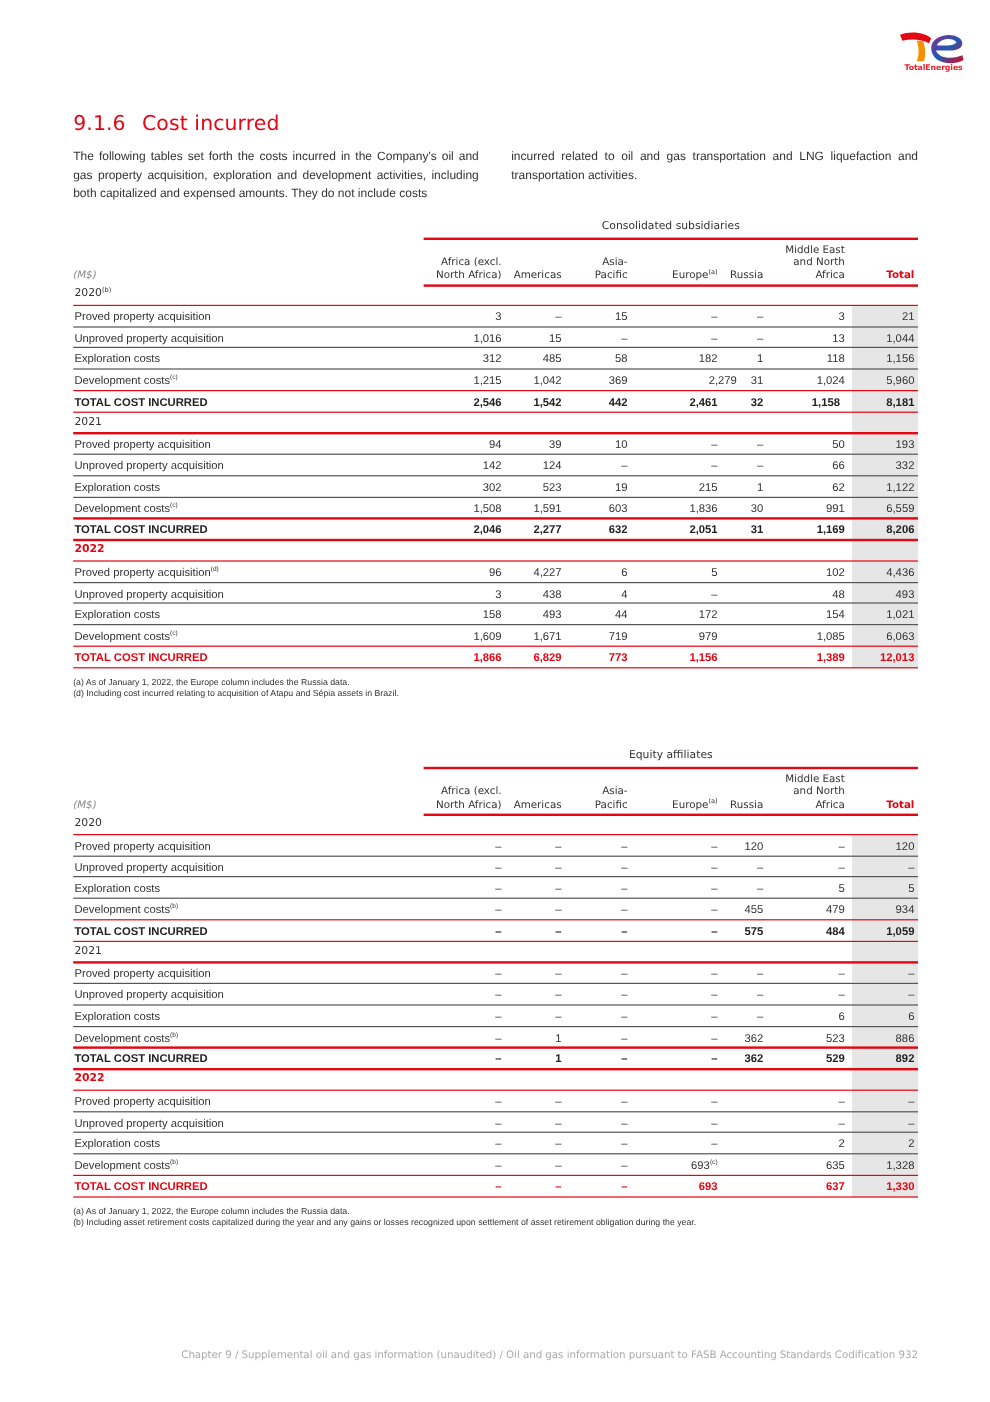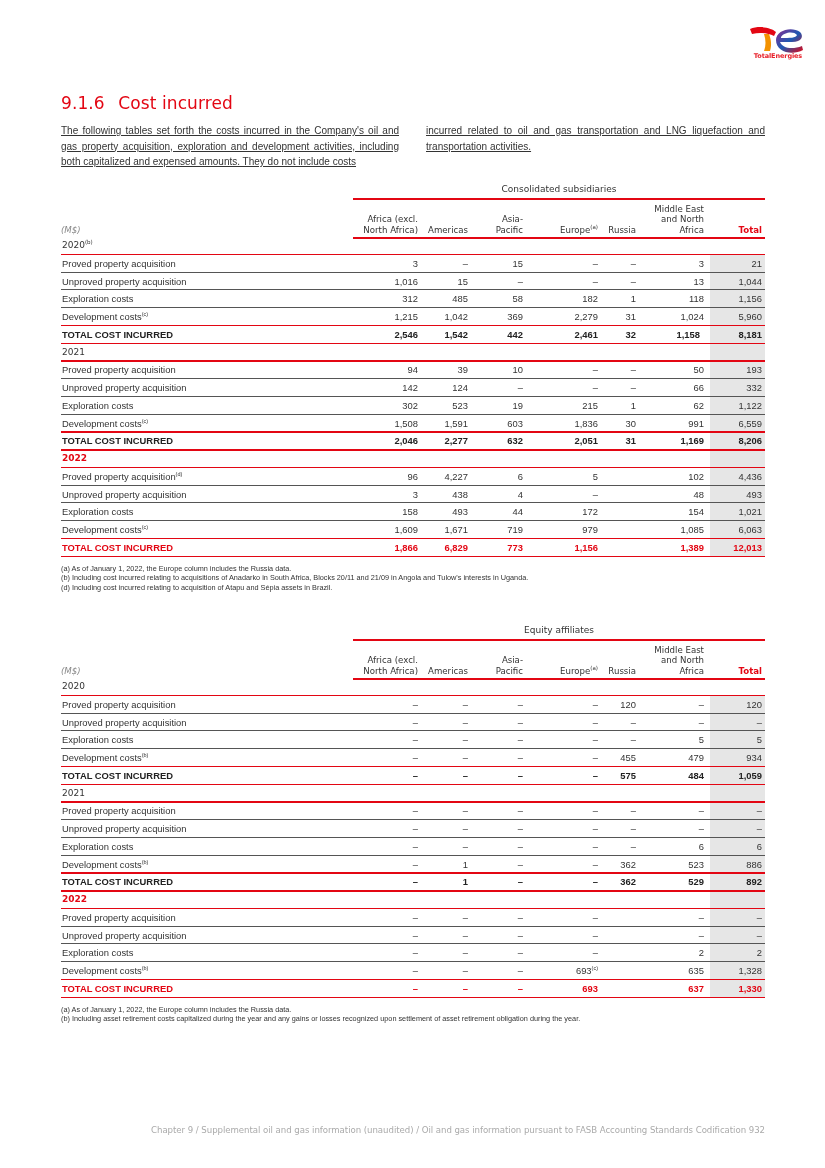--- a/index.html
+++ b/index.html
@@ -5,21 +5,21 @@
   * { box-sizing: border-box; margin: 0; padding: 0; }
   html, body { width: 825px; height: 1168px; background: #ffffff; }
   body { position: relative; font-family: "Liberation Sans", sans-serif; color: #333; overflow: hidden; }
 
   .logo { position: absolute; left: 746px; top: 20px; width: 62px; height: 44px; }
   .logo-text { position: absolute; left: 746px; top: 52px; width: 64px; text-align: center; font-family: "DejaVu Sans", sans-serif; font-weight: bold; font-size: 6.5px; color: #e8202a; letter-spacing: -0.1px; }
 
   .section-title { position: absolute; left: 61px; top: 93px; font-family: "DejaVu Sans", sans-serif; font-size: 17px; color: #e30613; font-weight: normal; letter-spacing: 0.1px; }
   .section-title .num { margin-right: 8px; }
 
-  .intro { position: absolute; top: 123px; font-size: 10px; line-height: 15.5px; color: #333; text-align: justify; text-decoration: underline; }
+  .intro { position: absolute; top: 123px; font-size: 10px; line-height: 15.5px; color: #333; text-align: justify; }
   .intro.left { left: 61px; width: 338px; }
   .intro.right { left: 426px; width: 339px; }
 
   .tbl { position: absolute; left: 61px; width: 704px; }
   .tbl .group-label { position: absolute; left: 292px; width: 412px; text-align: center; font-family: "DejaVu Sans", sans-serif; font-size: 9px; color: #333; }
   .tbl .group-line { position: absolute; left: 292px; width: 412px; height: 1.5px; background: #e30613; }
 
   .hdr { position: absolute; left: 0; width: 704px; }
   .hdr .col { position: absolute; bottom: 0; font-family: "DejaVu Sans", sans-serif; font-size: 8.6px; line-height: 10.5px; color: #333; text-align: right; }
   .hdr .unit { position: absolute; left: 0; bottom: 0; font-family: "DejaVu Sans", sans-serif; font-style: italic; font-size: 8.6px; color: #888; }
@@ -125,21 +125,21 @@
       <span class="v" style="right: 129px;"><span>1</span></span>
       <span class="v" style="right: 61px;"><span>118</span></span>
       <span class="v" style="right: 3px;"><span>1,156</span></span>
     </div>
     <div class="line" style="top: 307px;"></div>
     <div class="row" style="top: 308px;">
       <span class="lbl"><span>Development costs</span><sup>(c)</sup></span>
       <span class="v" style="right: 347px;"><span>1,215</span></span>
       <span class="v" style="right: 297px;"><span>1,042</span></span>
       <span class="v" style="right: 242px;"><span>369</span></span>
-      <span class="v" style="right: 167px;"><span>2,279</span></span>
+      <span class="v" style="right: 151px;"><span>2,279</span></span>
       <span class="v" style="right: 129px;"><span>31</span></span>
       <span class="v" style="right: 61px;"><span>1,024</span></span>
       <span class="v" style="right: 3px;"><span>5,960</span></span>
     </div>
     <div class="line red" style="top: 324.75px;"></div>
     <div class="row total" style="top: 325.75px;">
       <span class="lbl">TOTAL COST INCURRED</span>
       <span class="v" style="right: 347px;">2,546</span>
       <span class="v" style="right: 297px;">1,542</span>
       <span class="v" style="right: 242px;">442</span>
@@ -263,21 +263,20 @@
       <span class="v" style="right: 242px;">773</span>
       <span class="v" style="right: 167px;">1,156</span>
       <span class="v" style="right: 129px;"></span>
       <span class="v" style="right: 61px;">1,389</span>
       <span class="v" style="right: 3px;">12,013</span>
     </div>
     <div class="line red" style="top: 555.5px;"></div>
   </div>
 <div class="notes" id="n1" style="top:564px;">
     <div>(a)  As of January 1, 2022, the Europe column includes the Russia data.</div>
-    <div>(b)  Including cost incurred relating to acquisitions of Anadarko in South Africa, Blocks 20/11 and 21/09 in Angola and Tulow's interests in Uganda.</div>
     <div>(d)  Including cost incurred relating to acquisition of Atapu and Sépia assets in Brazil.</div>
   </div>
 
 <div class="tbl" id="t2" style="top:0;">
     <div class="group-label" style="top: 625px;">Equity affiliates</div>
     <div class="group-line" style="top: 639px;"></div>
     <div class="hdr" style="top: 643px; height: 33px;">
       <span class="unit">(M$)</span>
       <div class="col" style="right: 347px;"><span>Africa (excl.</span><br><span>North Africa)</span></div>
       <div class="col" style="right: 297px;"><span>Americas</span></div>

